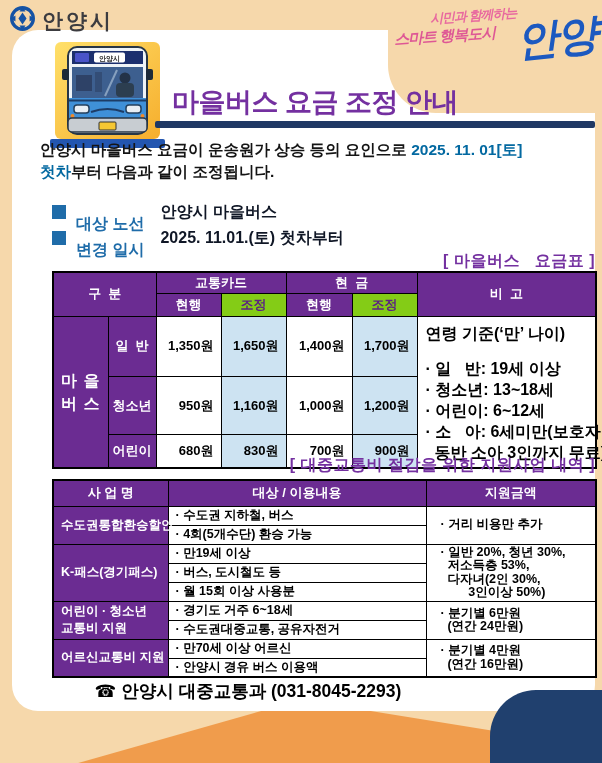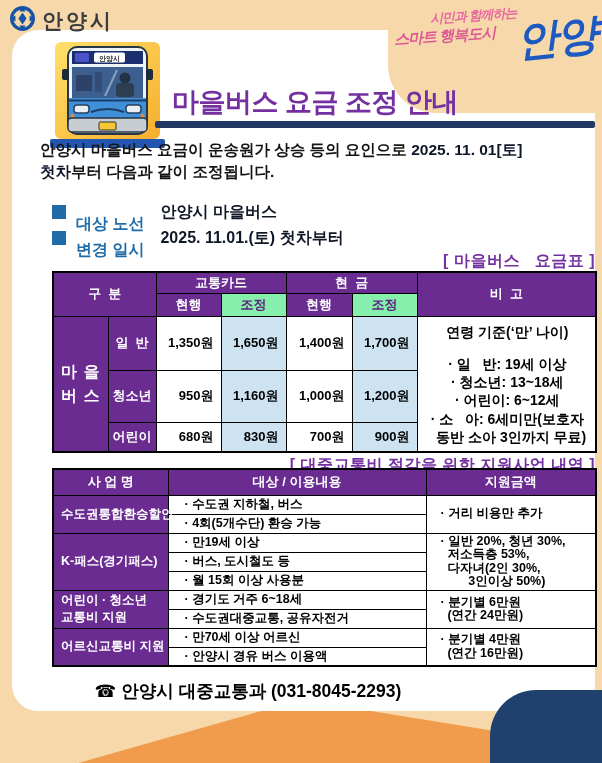--- a/index.html
+++ b/index.html
@@ -25,55 +25,55 @@
 
   
   .bus-card{position:absolute;left:55px;top:42px;width:105px;height:97px;z-index:4;border-radius:6px;overflow:hidden;}
   .bus-road{position:absolute;left:50px;top:139px;width:115px;height:9px;background:#2356b0;z-index:4;border-radius:2px;}
   .main-title{position:absolute;left:172px;top:84px;font-size:27px;color:#7430a0;letter-spacing:-0.5px;white-space:nowrap;z-index:4;}
   .divider{position:absolute;left:155px;top:121px;width:440px;height:7px;background:#1f3864;border-radius:2px;z-index:4;}
 
   
   .intro{position:absolute;left:40px;top:139px;width:545px;font-size:15.5px;line-height:1.42;color:#141414;z-index:4;}
   .intro div{white-space:nowrap;}
-  .hl{color:#0f172a;}
+  .hl{color:#0369a1;}
 
   
   .info{position:absolute;left:52px;top:199px;z-index:4;}
   .info-row{display:flex;align-items:center;height:26px;font-size:16px;}
   .sq{width:14px;height:14px;background:#1f6ca9;margin-right:10px;flex:0 0 auto;}
   .info-label{color:#1f6ca9;margin-right:16px;white-space:pre;margin-top:25px;}
   .info-value{color:#101726;white-space:pre;}
 
   
   .sec-title{position:absolute;left:52px;width:543px;text-align:right;font-size:16px;color:#7430a0;letter-spacing:0.5px;z-index:4;white-space:pre;}
   .t1{top:251px;} .t2{top:455px;}
 
   
   table{border-collapse:collapse;table-layout:fixed;position:absolute;left:52px;z-index:4;background:#fff;}
   #fareTable{top:271px;width:543px;font-size:13px;}
-  #supTable{top:468px;width:543px;font-size:12.5px;}
+  #supTable{top:479px;width:543px;font-size:12.5px;}
   th,td{border:1.5px solid #000;padding:0;text-align:center;vertical-align:middle;color:#000;}
   table{border:2.5px solid #000;}
   .pc{background:#6b2c92;color:#fff;}
   .lb{background:#cde3f2;}
-  .lb-h{background:#86efac;color:#5a2382;}
+  .lb-h{background:#84cc16;color:#5a2382;}
   .pre{white-space:pre;}
   .h1{height:21px;} .h2{height:23px;}
   .dr1{height:44px;} .dr2{height:42px;} .dr3{height:24px;}
   .num{text-align:right;padding-right:7px;}
   .group div{line-height:1.45;font-size:16px;letter-spacing:1px;}
-  .note-cell{text-align:center;vertical-align:top;padding:7px 6px 4px 8px;font-size:14px;}
+  .note-cell{text-align:left;vertical-align:top;padding:7px 6px 4px 8px;font-size:16px;}
   .note-title{margin-bottom:13px;white-space:pre;}
   .note-line{white-space:pre;line-height:1.32;}
   .sh{height:26px;font-size:13px;}
   .srow{height:19px;}
   .name-cell{text-align:left;padding-left:7px;}
   .name-cell div{white-space:pre;line-height:1.35;}
-  .det{text-align:left;padding-left:16px;white-space:pre;}
+  .det{text-align:left;padding-left:7px;white-space:pre;}
   .amt{text-align:left;padding-left:14px;vertical-align:middle;}
   .amt div{white-space:pre;line-height:13.5px;}
 
   
   .contact{position:absolute;left:0;top:679px;width:496px;text-align:center;font-size:17.5px;color:#000;z-index:4;white-space:nowrap;}
 </style>
 </head>
 <body>
 
 <div class="page">

